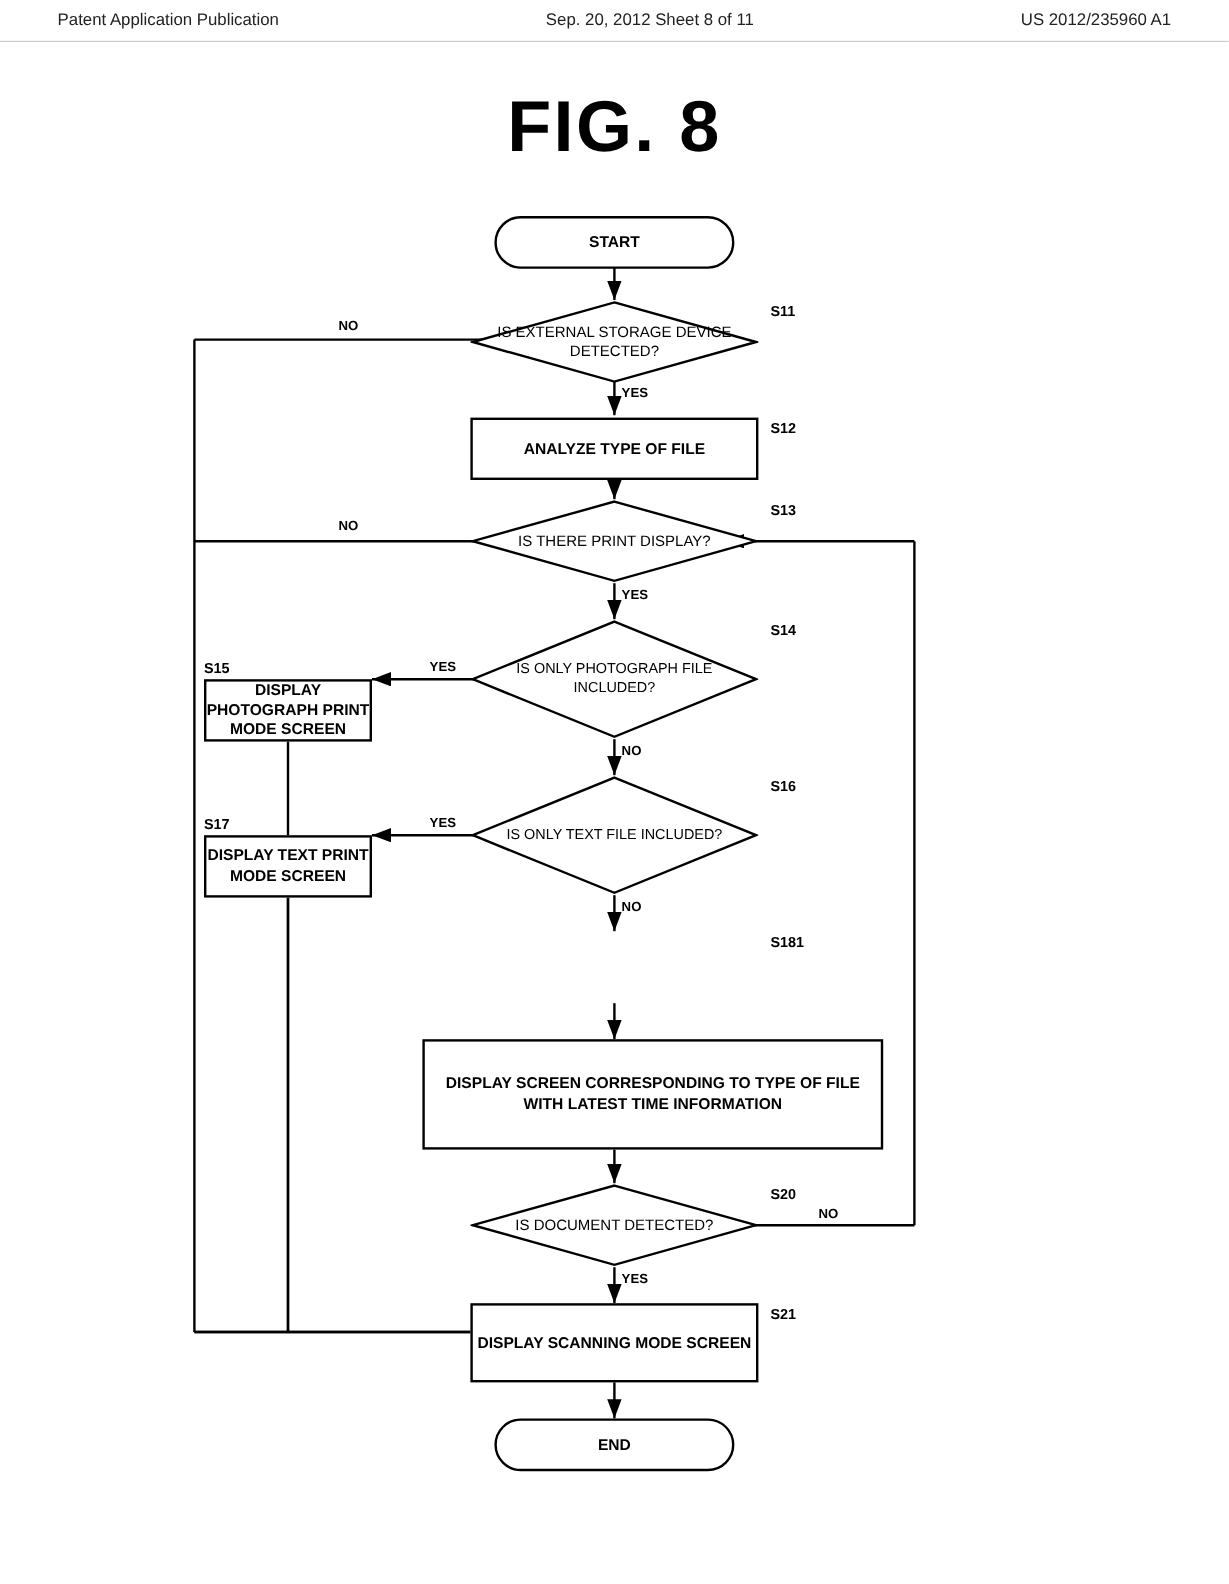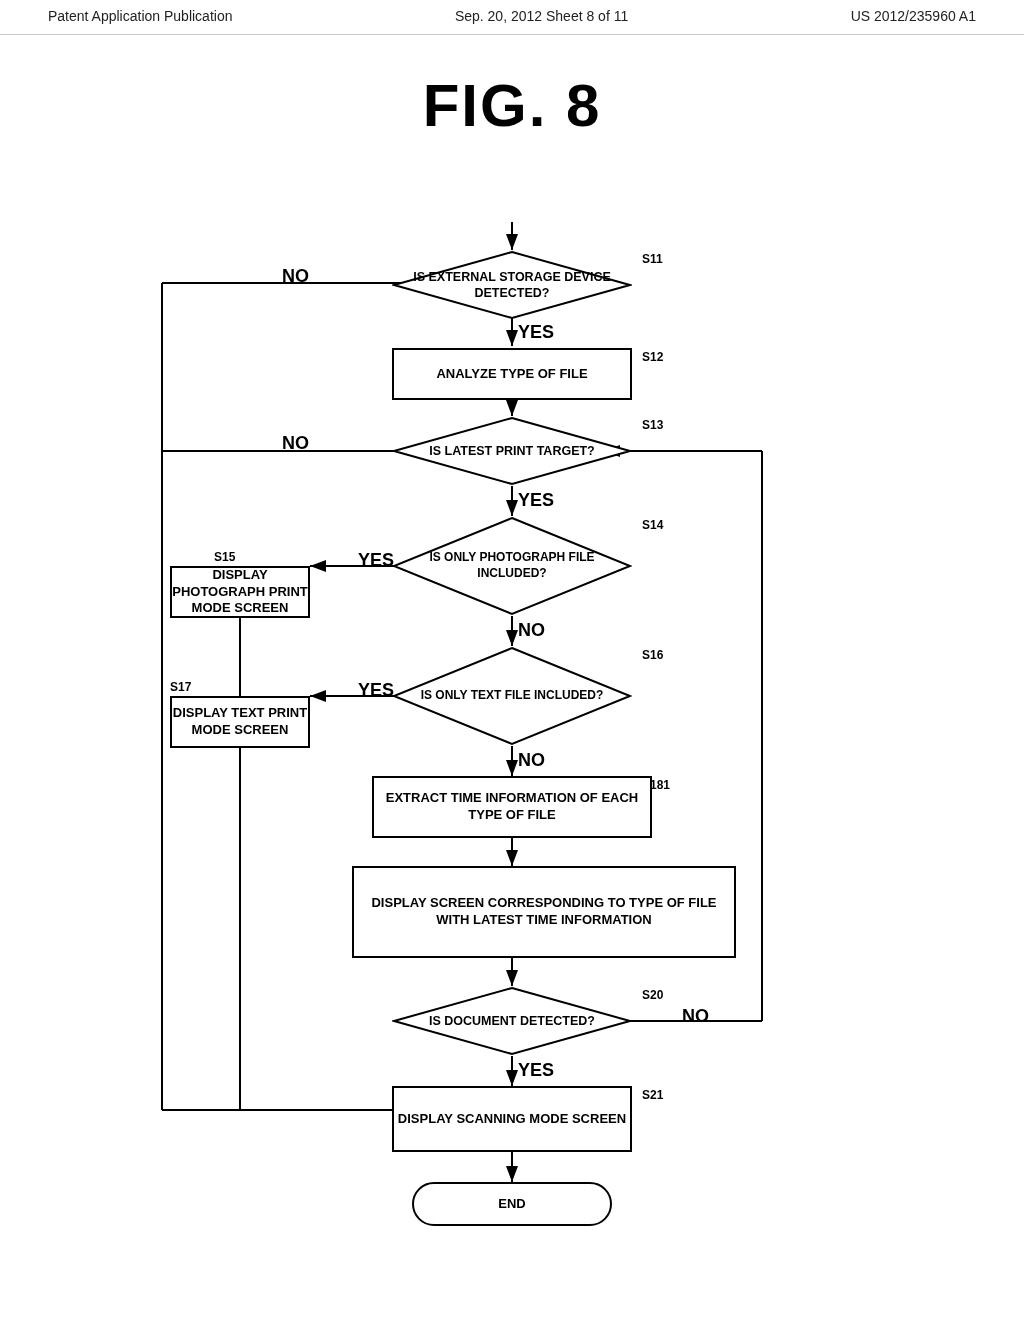--- a/index.html
+++ b/index.html
@@ -67,34 +67,34 @@
     }
     .fc-diamond svg {
       position: absolute;
       top: 0; left: 0;
       width: 100%; height: 100%;
     }
     .fc-diamond-text {
       position: relative;
       z-index: 2;
       font-size: 12.5px;
-      font-weight: bold;
+      font-weight: normal;
       line-height: 1.3;
       padding: 0 10px;
     }
     
     .arrows-svg {
       position: absolute;
       top: 0; left: 0;
       width: 100%; height: 100%;
       pointer-events: none;
     }
     .arrow-label {
       position: absolute;
-      font-size: 18px;
+      font-size: 11px;
       font-weight: bold;
       color: #000;
     }
     .step-label {
       position: absolute;
       font-size: 12px;
       font-weight: bold;
       color: #000;
     }
   </style>
@@ -154,20 +154,23 @@
     <line x1="542" y1="851" x2="700" y2="851" stroke="#000" stroke-width="2"></line>
     <line x1="700" y1="851" x2="700" y2="281" stroke="#000" stroke-width="2"></line>
     <line x1="700" y1="281" x2="542" y2="281" stroke="#000" stroke-width="2" marker-end="url(#arrowhead)"></line>
 
     <line x1="450" y1="980" x2="450" y2="1012" stroke="#000" stroke-width="2" marker-end="url(#arrowhead)"></line>
 
     <line x1="178" y1="940" x2="450" y2="940" stroke="#000" stroke-width="2"></line>
     <line x1="100" y1="940" x2="178" y2="940" stroke="#000" stroke-width="2"></line>
   </svg>
 
+  <div class="fc-node fc-rounded" style="left:350px;top:10px;width:200px;height:44px;">
+    <span>START</span>
+  </div>
 
   <div class="step-label" style="left:580px;top:82px;">S11</div>
 
   <div class="fc-node fc-diamond" style="left:330px;top:80px;width:240px;height:70px;">
     <div class="fc-diamond-inner">
       <svg viewBox="0 0 240 70" preserveAspectRatio="none">
         <polygon points="120,2 238,35 120,68 2,35" fill="white" stroke="black" stroke-width="2"></polygon>
       </svg>
       <div class="fc-diamond-text">IS EXTERNAL STORAGE
 DEVICE DETECTED?</div>
@@ -184,21 +187,21 @@
     <span>ANALYZE TYPE OF FILE</span>
   </div>
 
   <div class="step-label" style="left:580px;top:248px;">S13</div>
 
   <div class="fc-node fc-diamond" style="left:330px;top:246px;width:240px;height:70px;">
     <div class="fc-diamond-inner">
       <svg viewBox="0 0 240 70" preserveAspectRatio="none">
         <polygon points="120,2 238,35 120,68 2,35" fill="white" stroke="black" stroke-width="2"></polygon>
       </svg>
-      <div class="fc-diamond-text">IS LATEST PRINT TARGET?</div>
+      <div class="fc-diamond-text">IS THERE PRINT DISPLAY?</div>
     </div>
   </div>
 
   <div class="arrow-label" style="left:456px;top:320px;">YES</div>
 
   <div class="arrow-label" style="left:220px;top:263px;">NO</div>
 
   <div class="step-label" style="left:580px;top:348px;">S14</div>
 
   <div class="fc-node fc-diamond" style="left:330px;top:346px;width:240px;height:100px;">
@@ -208,21 +211,21 @@
       </svg>
       <div class="fc-diamond-text" style="font-size:12px;">IS ONLY PHOTOGRAPH
 FILE INCLUDED?</div>
     </div>
   </div>
 
   <div class="arrow-label" style="left:296px;top:380px;">YES</div>
 
   <div class="arrow-label" style="left:456px;top:450px;">NO</div>
 
-  <div class="step-label" style="left:108px;top:380px;margin-left:44px;">S15</div>
+  <div class="step-label" style="left:108px;top:380px;">S15</div>
 
   <div class="fc-node fc-rect" style="left:108px;top:396px;width:140px;height:52px;">
     <span>DISPLAY PHOTOGRAPH
 PRINT MODE SCREEN</span>
   </div>
 
   <div class="step-label" style="left:580px;top:478px;">S16</div>
 
   <div class="fc-node fc-diamond" style="left:330px;top:476px;width:240px;height:100px;">
     <div class="fc-diamond-inner">
@@ -240,24 +243,20 @@
 
   <div class="step-label" style="left:108px;top:510px;">S17</div>
 
   <div class="fc-node fc-rect" style="left:108px;top:526px;width:140px;height:52px;">
     <span>DISPLAY TEXT
 PRINT MODE SCREEN</span>
   </div>
 
   <div class="step-label" style="left:580px;top:608px;">S181</div>
 
-  <div class="fc-node fc-rect" style="left:310px;top:606px;width:280px;height:62px;">
-    <span>EXTRACT TIME INFORMATION
-OF EACH TYPE OF FILE</span>
-  </div>
 
   <div class="step-label" style="left:580px;top:698px;">S191</div>
 
   <div class="fc-node fc-rect" style="left:290px;top:696px;width:384px;height:92px;">
     <span>DISPLAY SCREEN CORRESPONDING TO
 TYPE OF FILE WITH LATEST TIME
 INFORMATION</span>
   </div>
 
   <div class="step-label" style="left:580px;top:818px;">S20</div>

